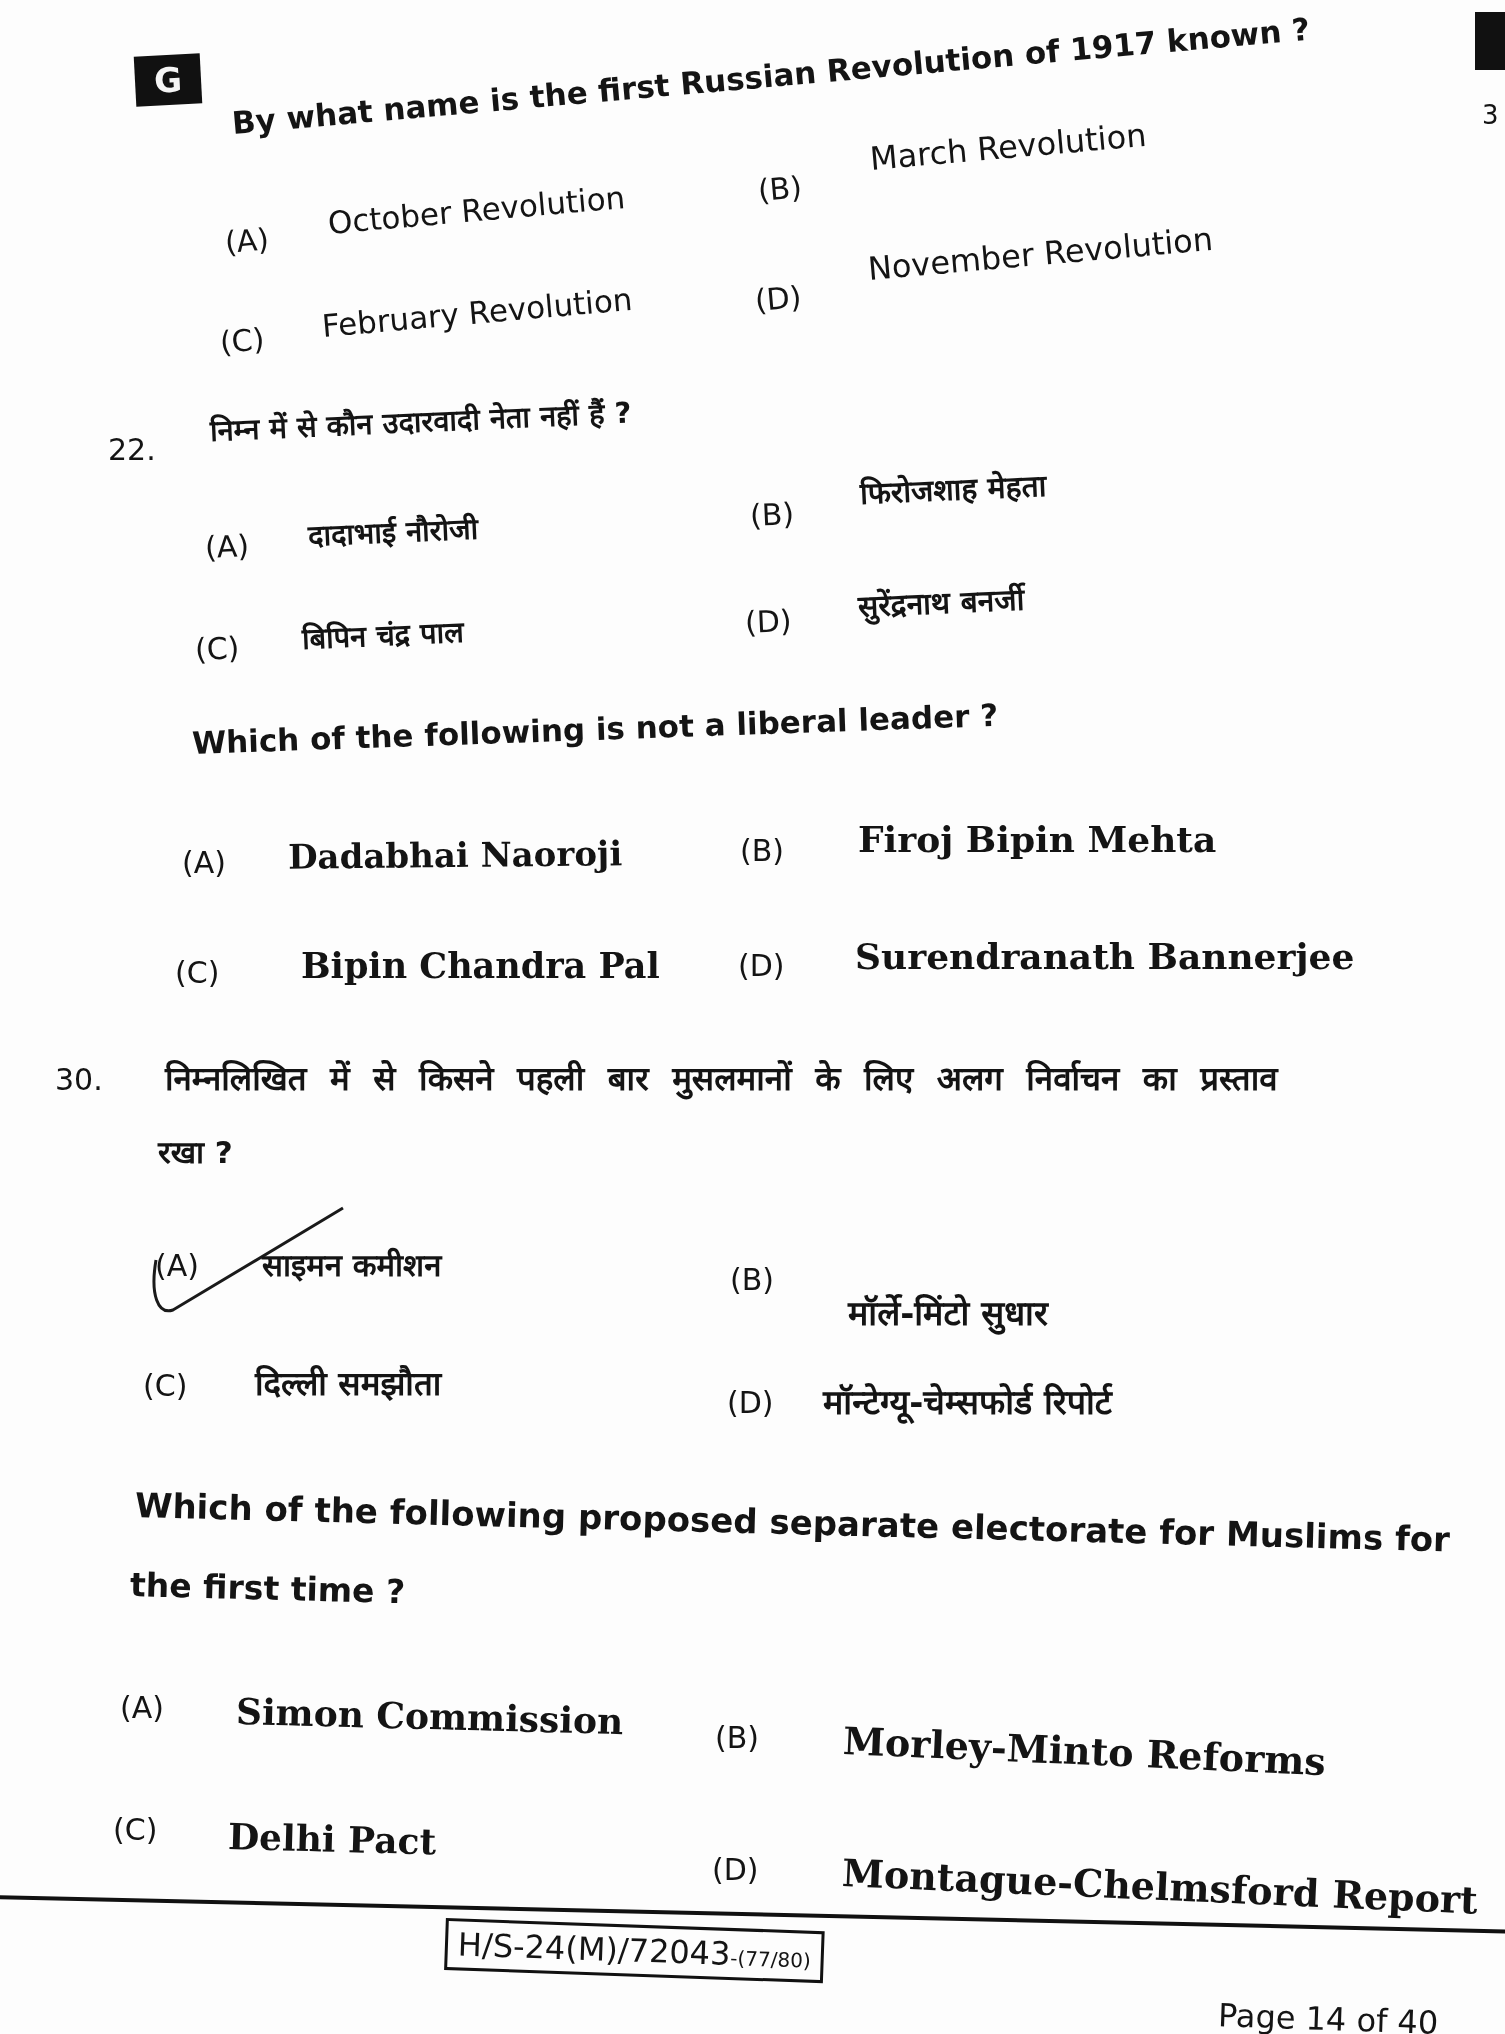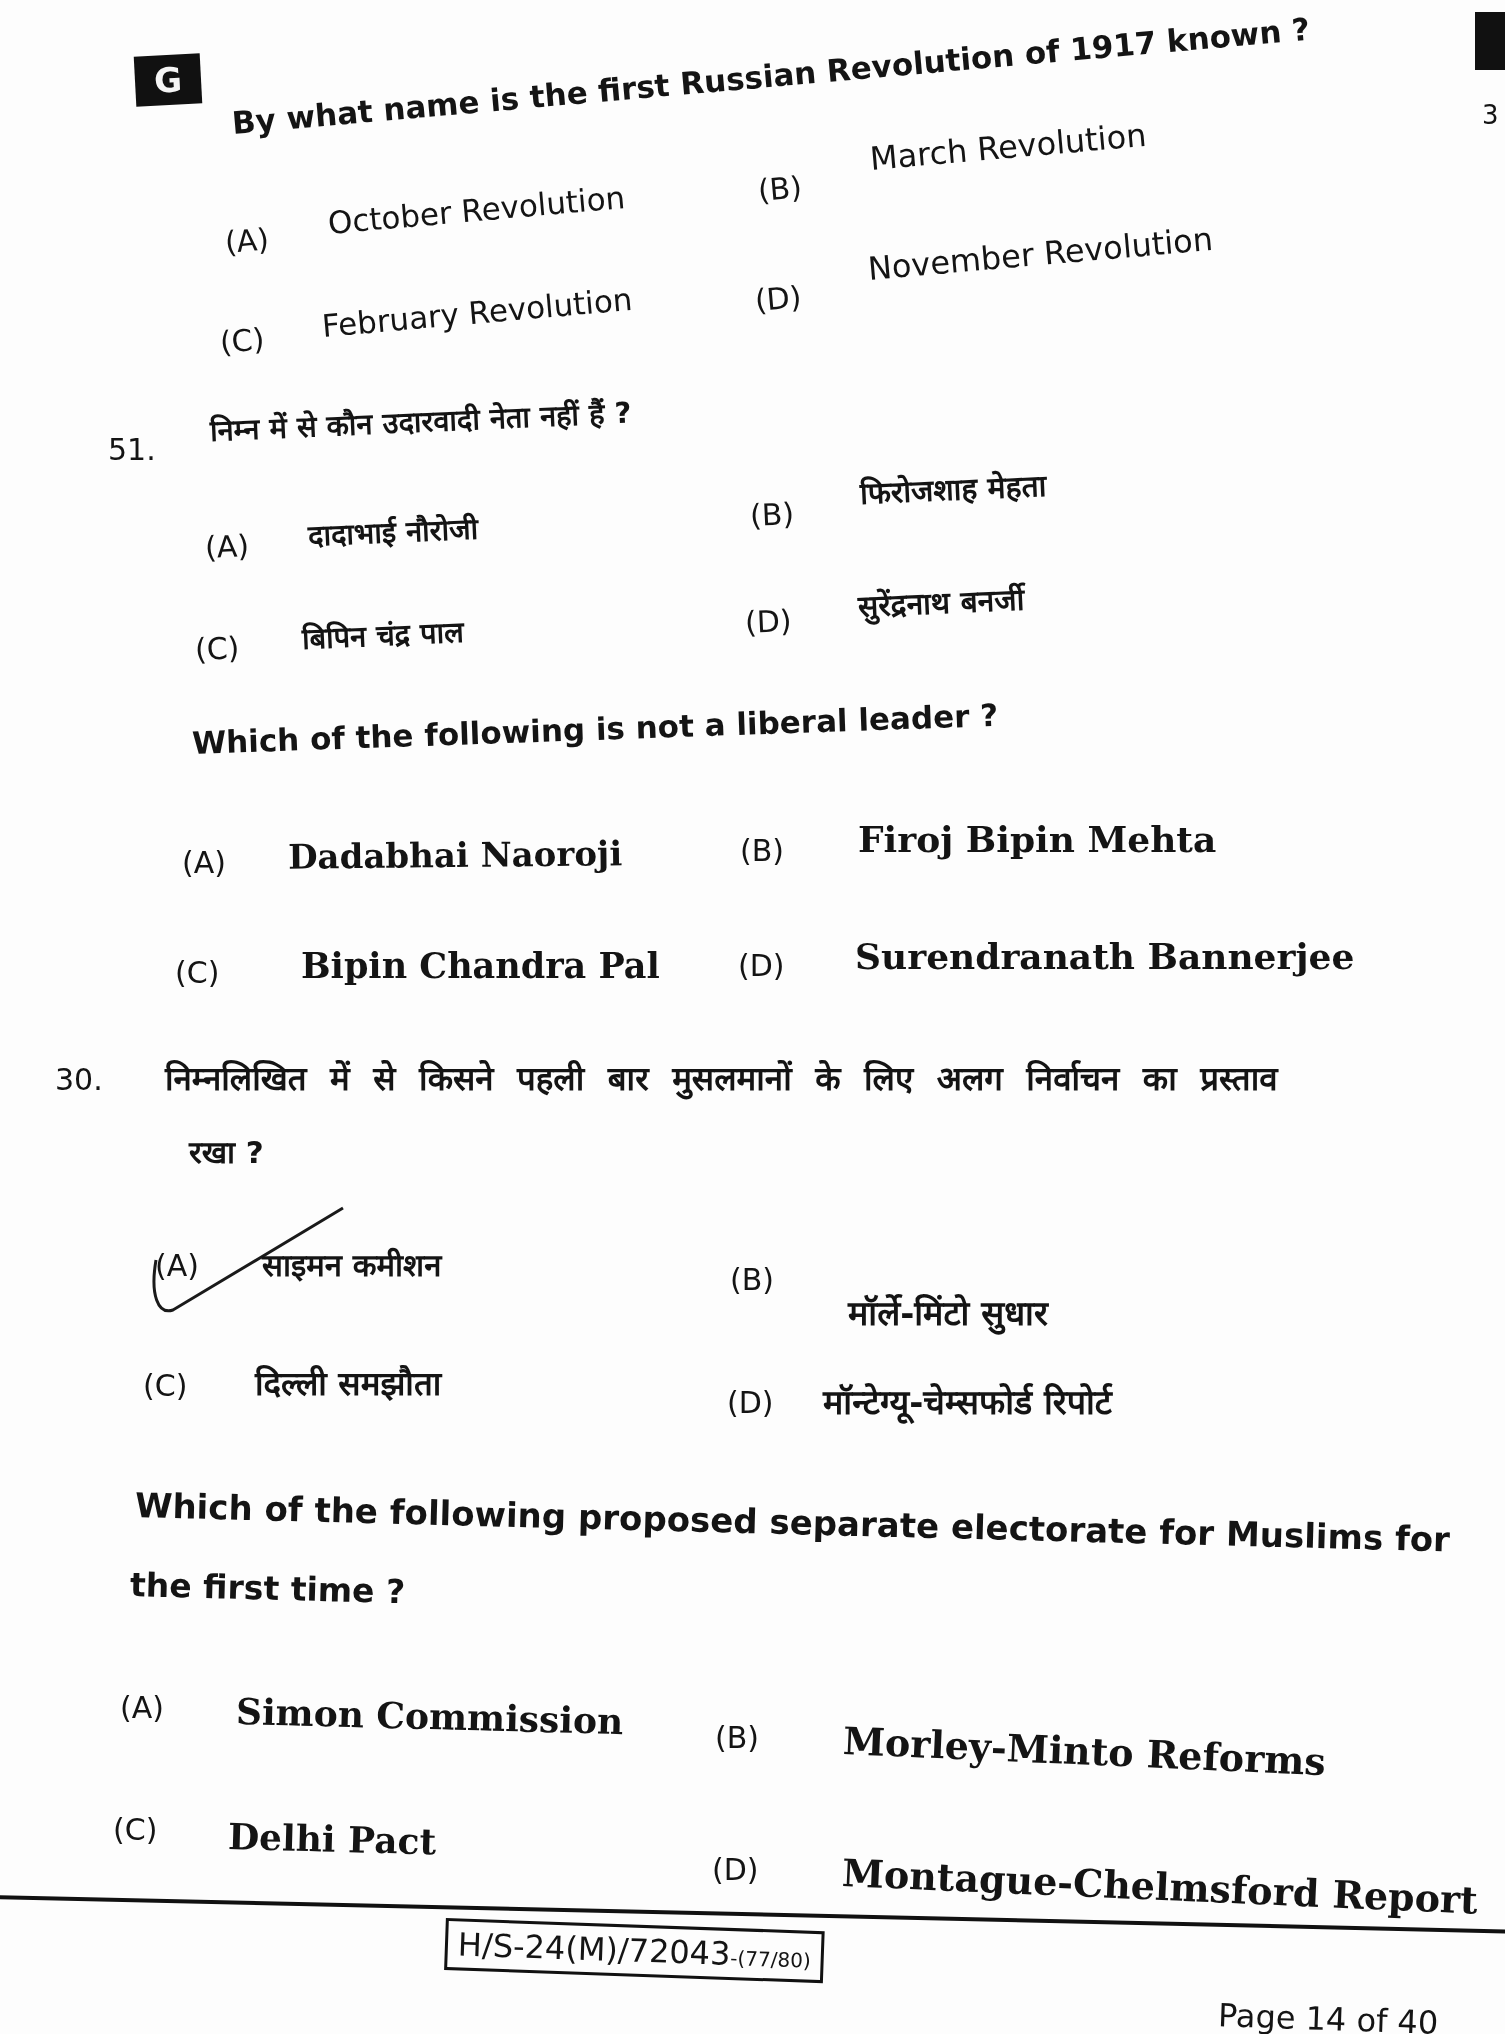--- a/index.html
+++ b/index.html
@@ -51,21 +51,21 @@
 <div class="abs en-q rot-a" style="left:232px; top:105px; font-size:31px;">By what name is the first Russian Revolution of 1917 known ?</div>
 <div class="abs letter rot-a" style="left:225px; top:225px;">(A)</div>
 <div class="abs en-q rot-a" style="left:328px; top:205px; font-weight:normal; font-size:31px;">October Revolution</div>
 <div class="abs letter rot-a" style="left:758px; top:173px;">(B)</div>
 <div class="abs en-q rot-a" style="left:870px; top:140px; font-weight:normal; font-size:32px;">March Revolution</div>
 <div class="abs letter rot-a" style="left:220px; top:325px;">(C)</div>
 <div class="abs en-q rot-a" style="left:322px; top:308px; font-weight:normal; font-size:31px;">February Revolution</div>
 <div class="abs letter rot-a" style="left:755px; top:283px;">(D)</div>
 <div class="abs en-q rot-a" style="left:868px; top:250px; font-weight:normal; font-size:32px;">November Revolution</div>
 
-<div class="abs qnum" style="left:108px; top:432px;">51.</div>
+<div class="abs qnum" style="left:108px; top:432px;">22.</div>
 <div class="abs hi rot-b" style="left:210px; top:410px; font-size:29px;">निम्न में से कौन उदारवादी नेता नहीं हैं ?</div>
 <div class="abs letter rot-b" style="left:205px; top:530px;">(A)</div>
 <div class="abs hi rot-b" style="left:308px; top:515px; font-size:29px;">दादाभाई नौरोजी</div>
 <div class="abs letter rot-b" style="left:750px; top:498px;">(B)</div>
 <div class="abs hi rot-b" style="left:860px; top:472px; font-size:30px;">फिरोजशाह मेहता</div>
 <div class="abs letter rot-b" style="left:195px; top:632px;">(C)</div>
 <div class="abs hi rot-b" style="left:302px; top:618px; font-size:29px;">बिपिन चंद्र पाल</div>
 <div class="abs letter rot-b" style="left:745px; top:605px;">(D)</div>
 <div class="abs hi rot-b" style="left:858px; top:585px; font-size:30px;">सुरेंद्रनाथ बनर्जी</div>
 
@@ -74,21 +74,21 @@
 <div class="abs en-opt" style="left:288px; top:835px; font-size:34px; transform:rotate(-0.6deg);">Dadabhai Naoroji</div>
 <div class="abs letter" style="left:740px; top:833px;">(B)</div>
 <div class="abs en-opt" style="left:858px; top:818px; font-size:36px;">Firoj Bipin Mehta</div>
 <div class="abs letter" style="left:175px; top:955px;">(C)</div>
 <div class="abs en-opt" style="left:283px; top:945px; font-size:35px;margin-left:18px;">Bipin Chandra Pal</div>
 <div class="abs letter" style="left:738px; top:948px;">(D)</div>
 <div class="abs en-opt" style="left:855px; top:935px; font-size:36px;">Surendranath Bannerjee</div>
 
 <div class="abs qnum" style="left:55px; top:1062px;">30.</div>
 <div class="abs hi" style="left:165px; top:1055px; font-size:33px; word-spacing:12px;">निम्नलिखित में से किसने पहली बार मुसलमानों के लिए अलग निर्वाचन का प्रस्ताव</div>
-<div class="abs hi" style="left:158px; top:1130px; font-size:31px;margin-left:31px;">रखा ?</div>
+<div class="abs hi" style="left:158px; top:1130px; font-size:31px;">रखा ?</div>
 
 <svg class="abs tick-mark" width="210" height="120" viewBox="0 0 210 120">
   <path d="M8,60 C2,95 10,115 25,110 L195,8" fill="none" stroke="#1a1a1a" stroke-width="3"></path>
 </svg>
 <div class="abs letter" style="left:155px; top:1248px;">(A)</div>
 <div class="abs hi" style="left:262px; top:1243px; font-size:31px;">साइमन कमीशन</div>
 <div class="abs letter" style="left:730px; top:1262px;">(B)</div>
 <div class="abs hi" style="left:848px; top:1289px; font-size:34px;">मॉर्ले-मिंटो सुधार</div>
 <div class="abs letter" style="left:143px; top:1368px;">(C)</div>
 <div class="abs hi" style="left:255px; top:1360px; font-size:33px;text-align:center;">दिल्ली समझौता</div>

